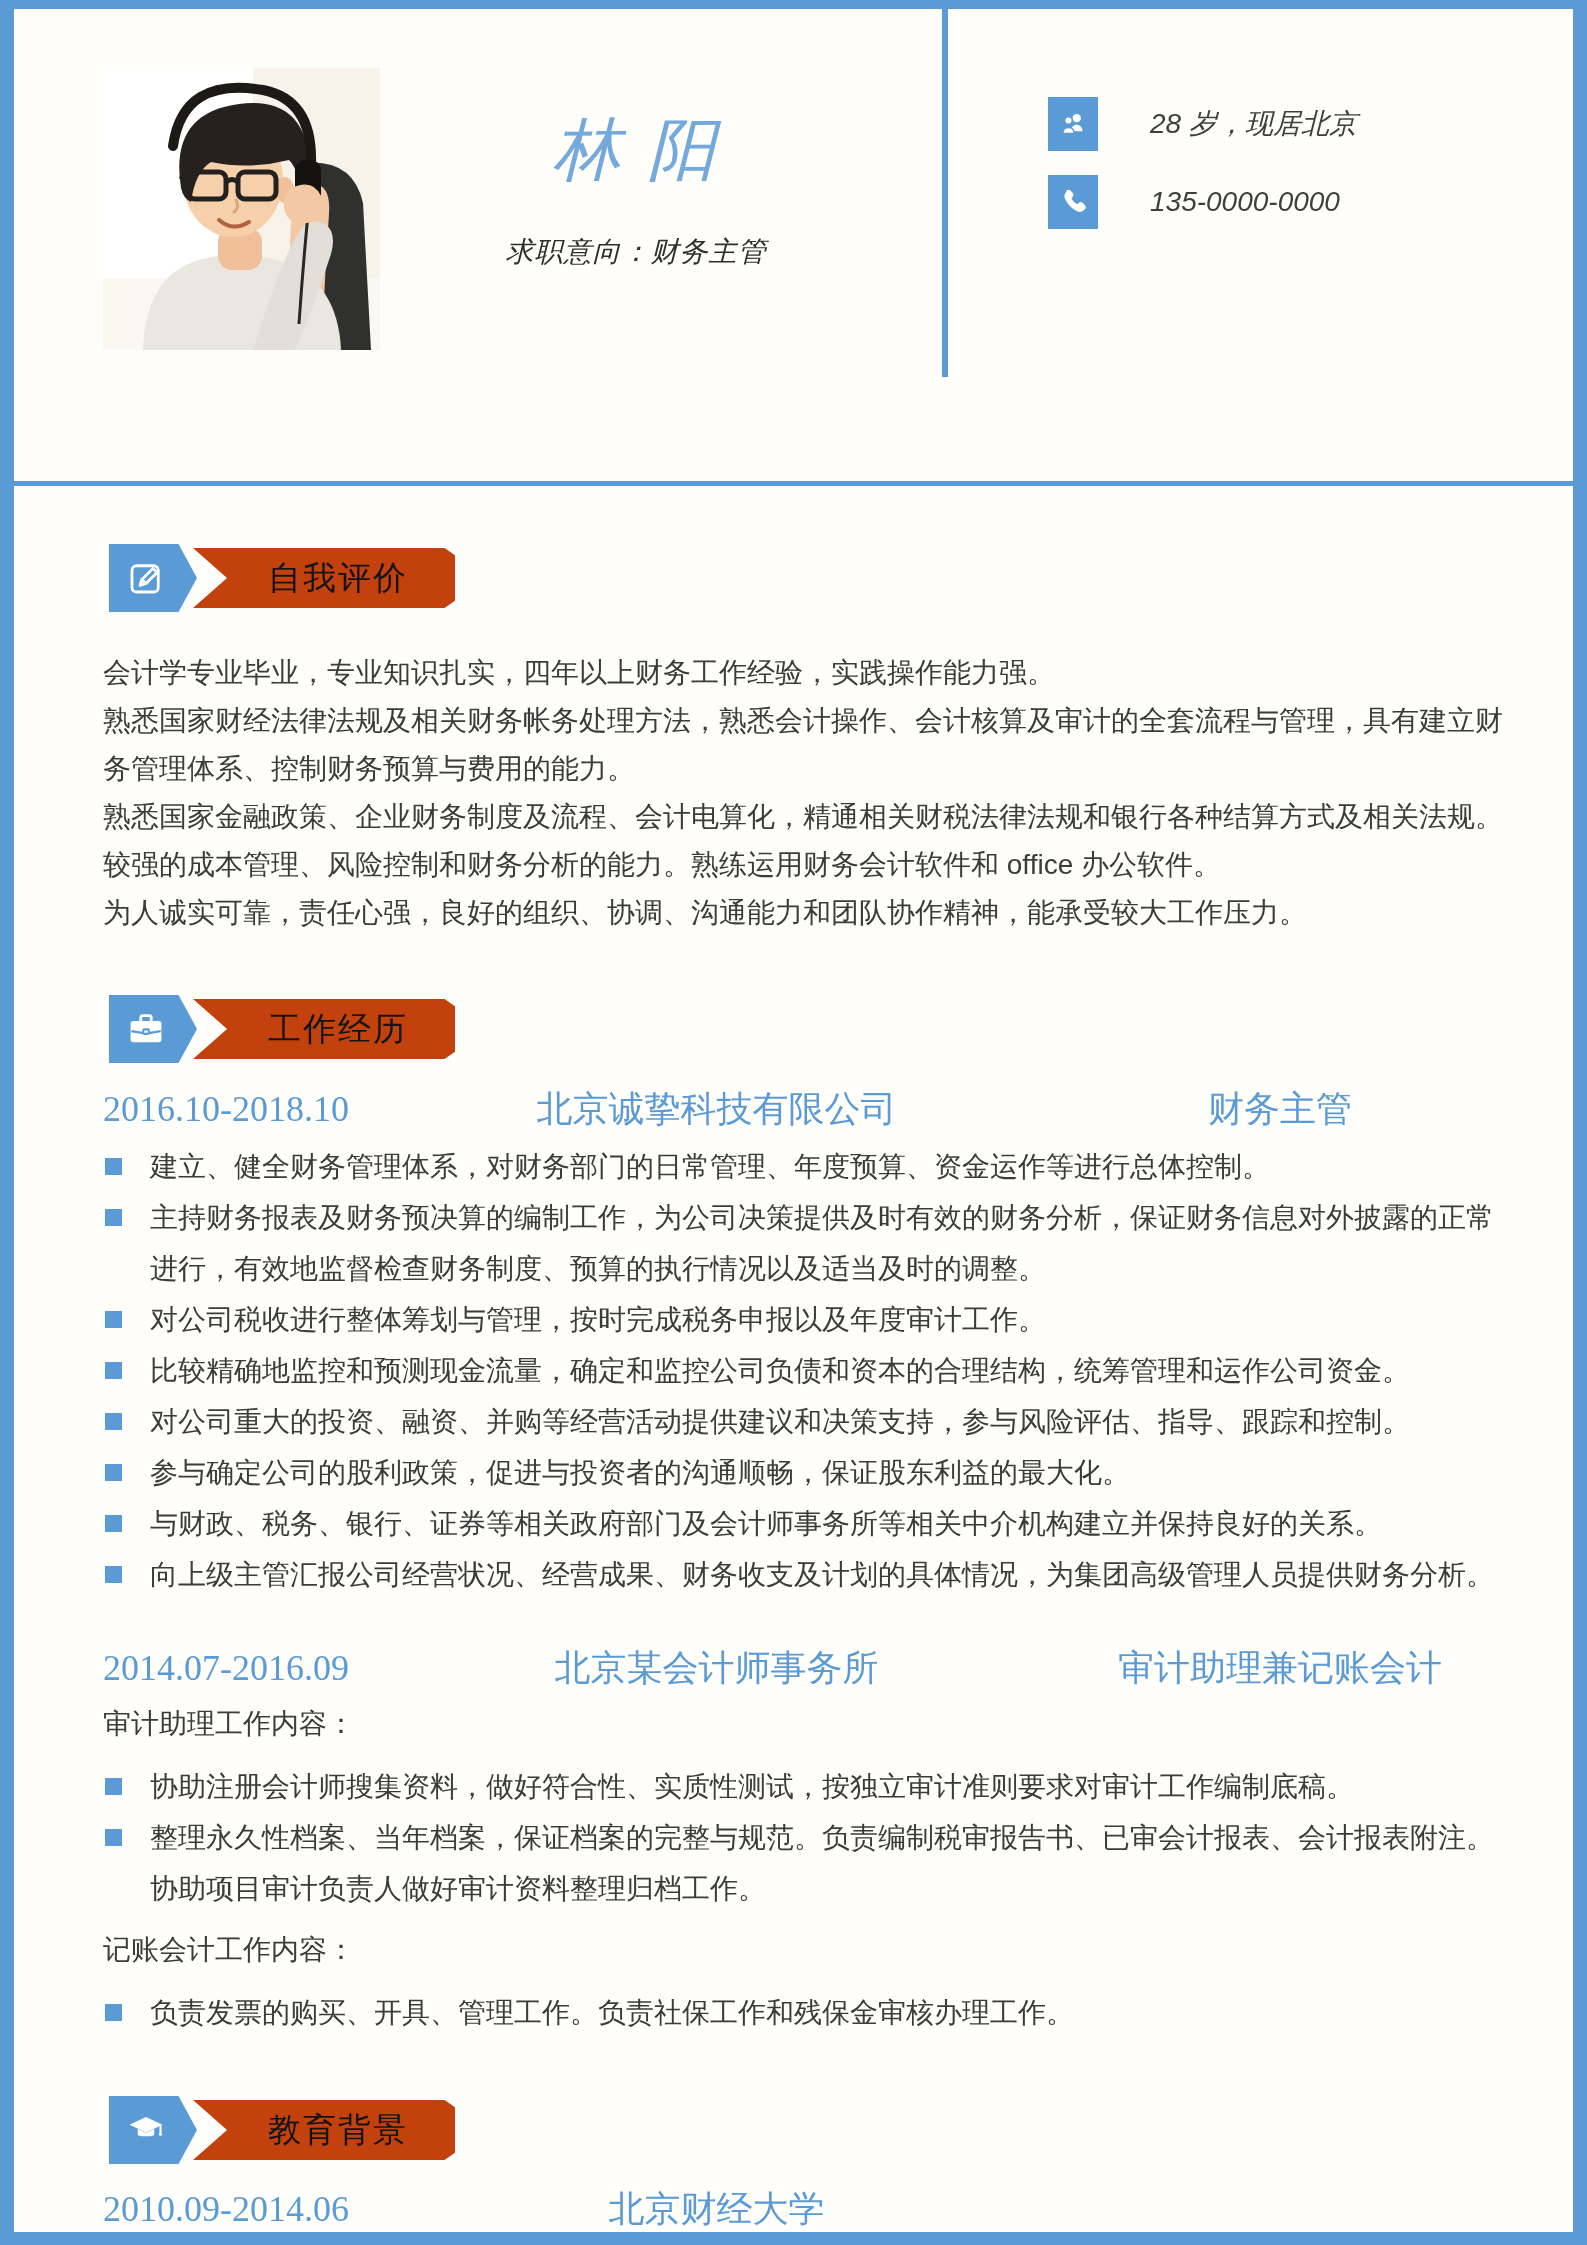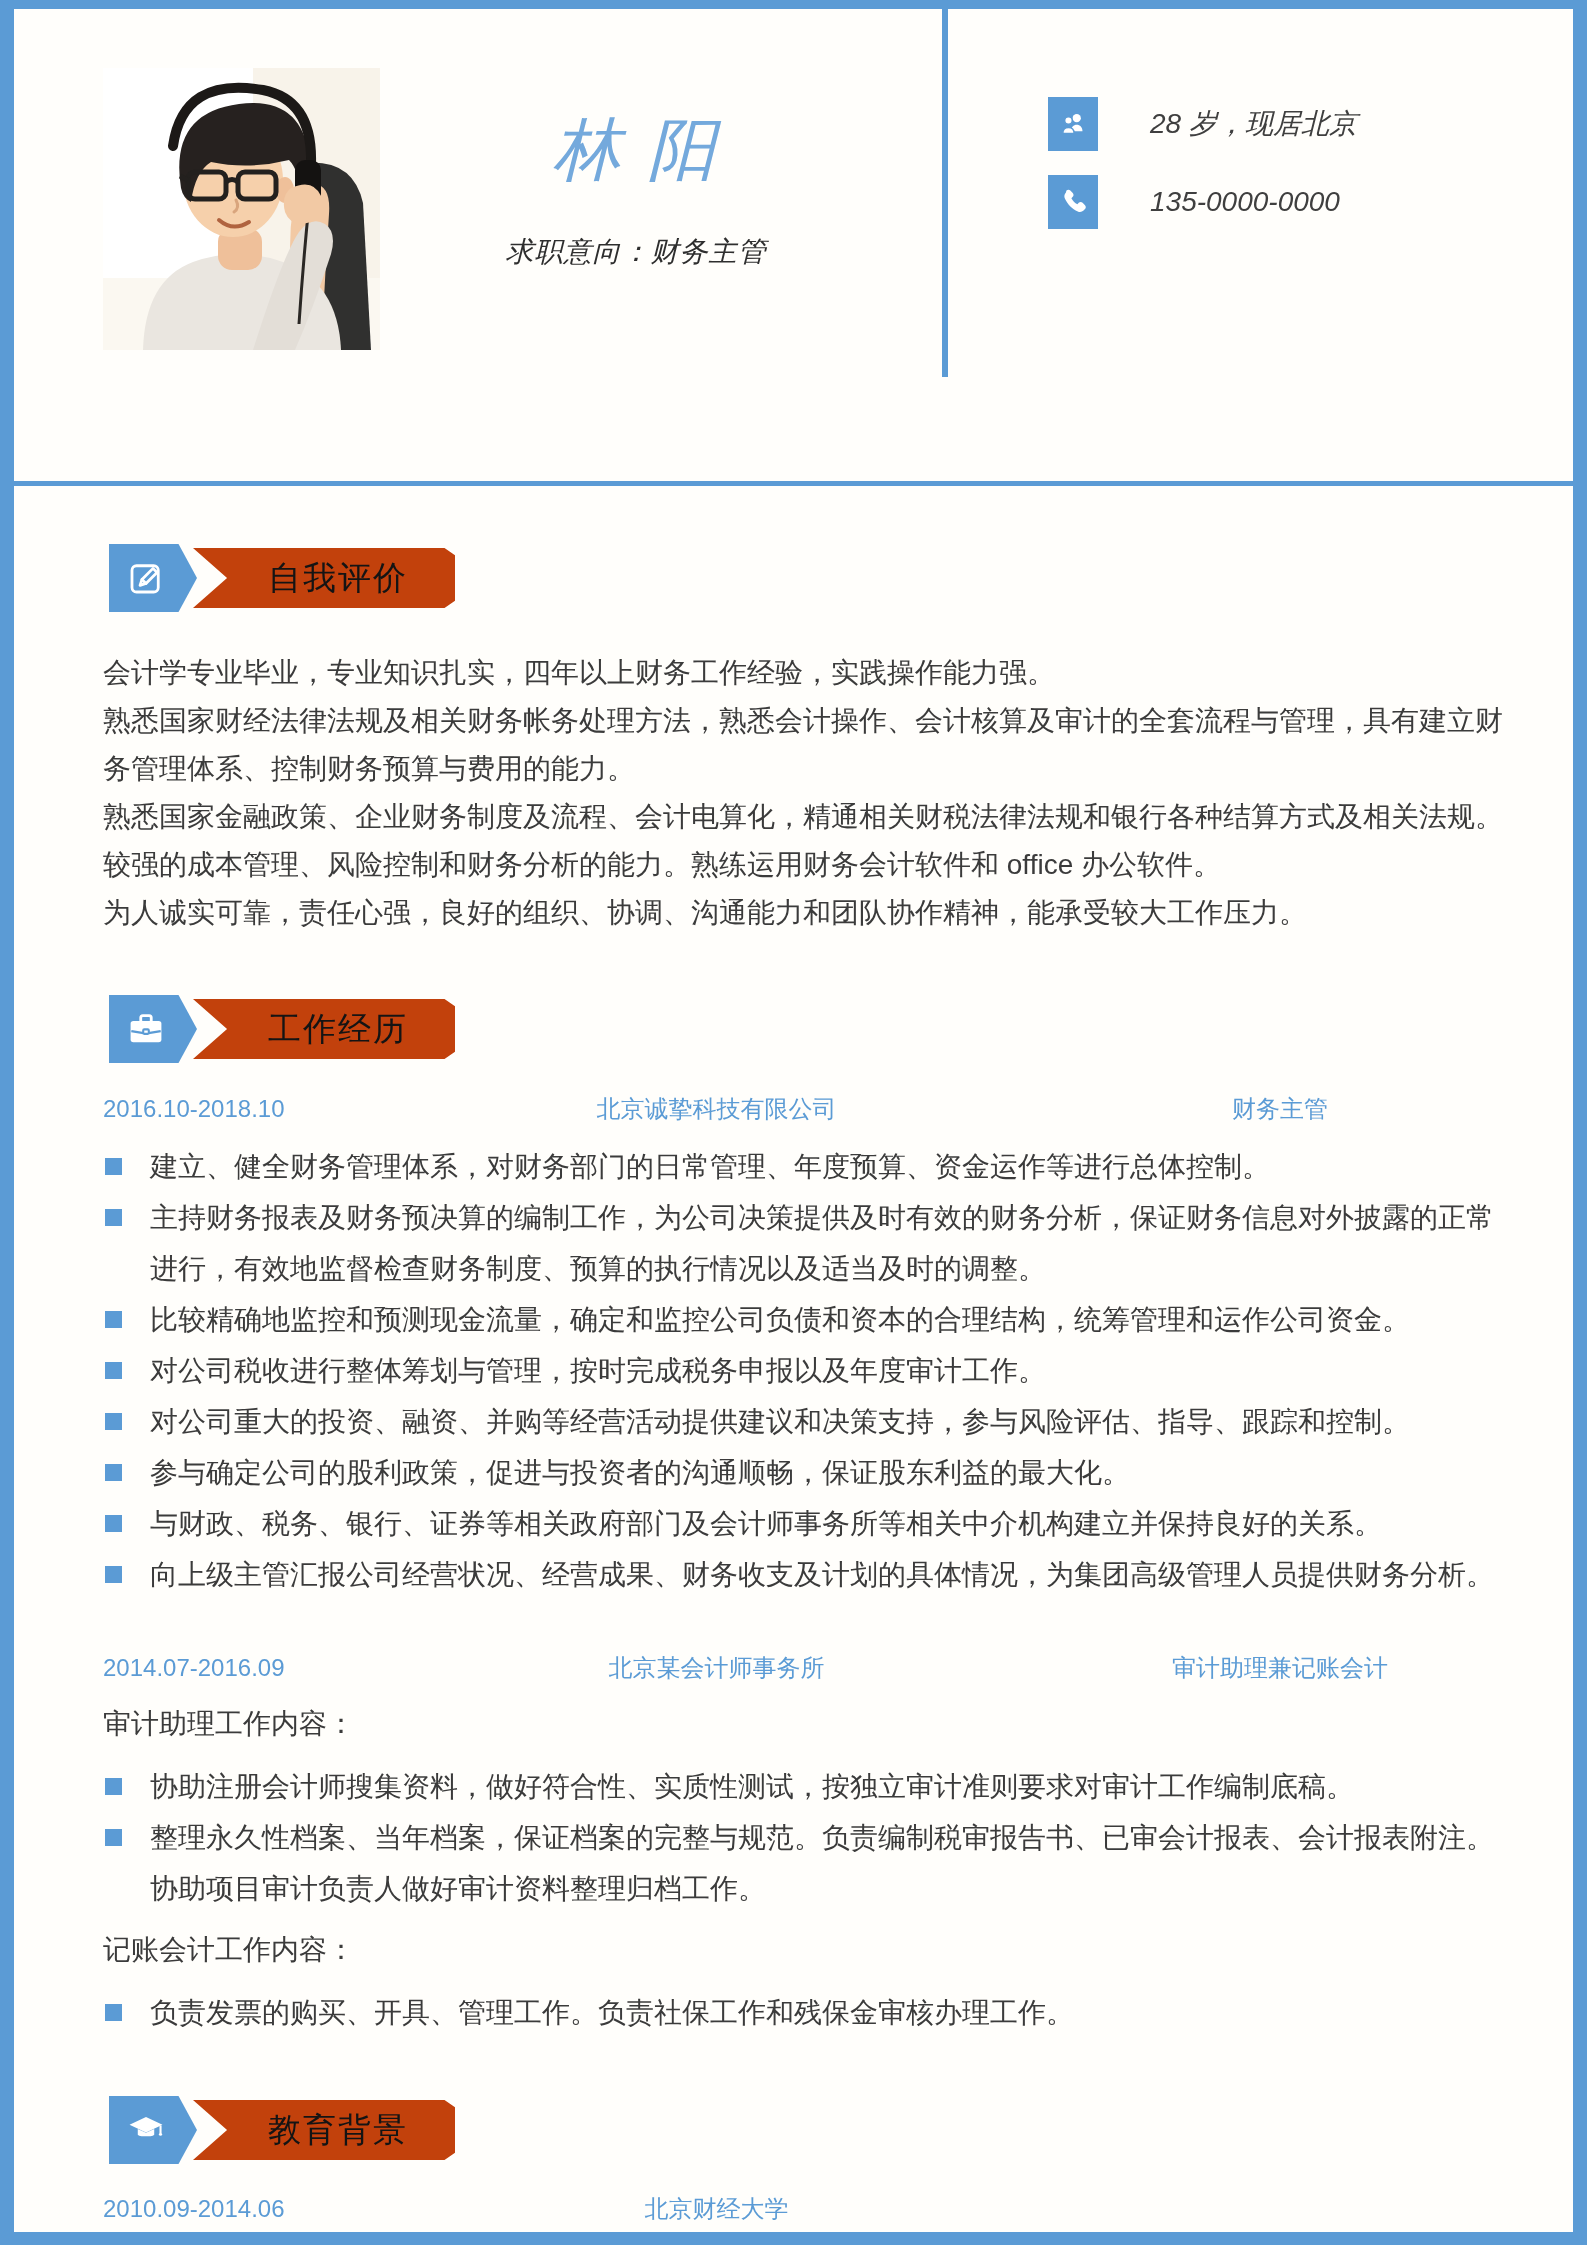--- a/index.html
+++ b/index.html
@@ -39,21 +39,21 @@
   }
   .section-badge svg{width:42px;height:42px;}
   .section-bar{
     position:absolute;left:90px;top:4px;width:262px;height:60px;background:#c2410c;
     clip-path:polygon(0 0,96% 0,100% 12%,100% 88%,96% 100%,0 100%,13% 50%);
     display:flex;align-items:center;justify-content:center;
   }
   .section-title{font-size:33px;font-weight:500;color:#141414;letter-spacing:2px;padding-left:28px;}
   .self-paragraphs{margin-top:37px;font-size:28px;line-height:48px;color:#3b3b3b;}
   .self-paragraphs p{margin:0;}
-  .job-row{display:grid;grid-template-columns:280px 1fr 460px;margin-top:26px;line-height:40px;font-size:24px;color:#5b9bd5;}
+  .job-row{display:grid;grid-template-columns:280px 1fr 460px;margin-top:26px;line-height:40px;font-size:36px;color:#5b9bd5;font-family:Liberation Serif, serif;}
   .job-row .col-mid{text-align:center;}
   .job-row .col-right{text-align:center;}
   .job2-row{margin-top:48px;}
   ul.bullets{list-style:none;margin:12px 0 0 0;padding:0;font-size:28px;line-height:51px;color:#3b3b3b;}
   ul.bullets li{position:relative;padding-left:47px;}
   .bullet-marker{position:absolute;left:2px;top:17px;width:17px;height:17px;background:#5b9bd5;}
   .group-label{margin-top:10px;font-size:28px;line-height:51px;color:#3b3b3b;}
   .edu-row{margin-top:25px;}
   .edu-sep{margin:0 26px;}
 </style>
@@ -168,22 +168,22 @@
     </div>
 
     <div class="job-row">
       <span class="col-left">2016.10-2018.10</span>
       <span class="col-mid">北京诚挚科技有限公司</span>
       <span class="col-right">财务主管</span>
     </div>
     <ul class="bullets">
         <li><span class="bullet-marker"></span><span>建立、健全财务管理体系，对财务部门的日常管理、年度预算、资金运作等进行总体控制。</span></li>
         <li><span class="bullet-marker"></span><span>主持财务报表及财务预决算的编制工作，为公司决策提供及时有效的财务分析，保证财务信息对外披露的正常进行，有效地监督检查财务制度、预算的执行情况以及适当及时的调整。</span></li>
+        <li><span class="bullet-marker"></span><span>对公司税收进行整体筹划与管理，按时完成税务申报以及年度审计工作。</span></li>
         <li><span class="bullet-marker"></span><span>比较精确地监控和预测现金流量，确定和监控公司负债和资本的合理结构，统筹管理和运作公司资金。</span></li>
-        <li><span class="bullet-marker"></span><span>对公司税收进行整体筹划与管理，按时完成税务申报以及年度审计工作。</span></li>
         <li><span class="bullet-marker"></span><span>对公司重大的投资、融资、并购等经营活动提供建议和决策支持，参与风险评估、指导、跟踪和控制。</span></li>
         <li><span class="bullet-marker"></span><span>参与确定公司的股利政策，促进与投资者的沟通顺畅，保证股东利益的最大化。</span></li>
         <li><span class="bullet-marker"></span><span>与财政、税务、银行、证券等相关政府部门及会计师事务所等相关中介机构建立并保持良好的关系。</span></li>
         <li><span class="bullet-marker"></span><span>向上级主管汇报公司经营状况、经营成果、财务收支及计划的具体情况，为集团高级管理人员提供财务分析。</span></li>
       </ul>
 
     <div class="job-row job2-row">
       <span class="col-left">2014.07-2016.09</span>
       <span class="col-mid">北京某会计师事务所</span>
       <span class="col-right">审计助理兼记账会计</span>

